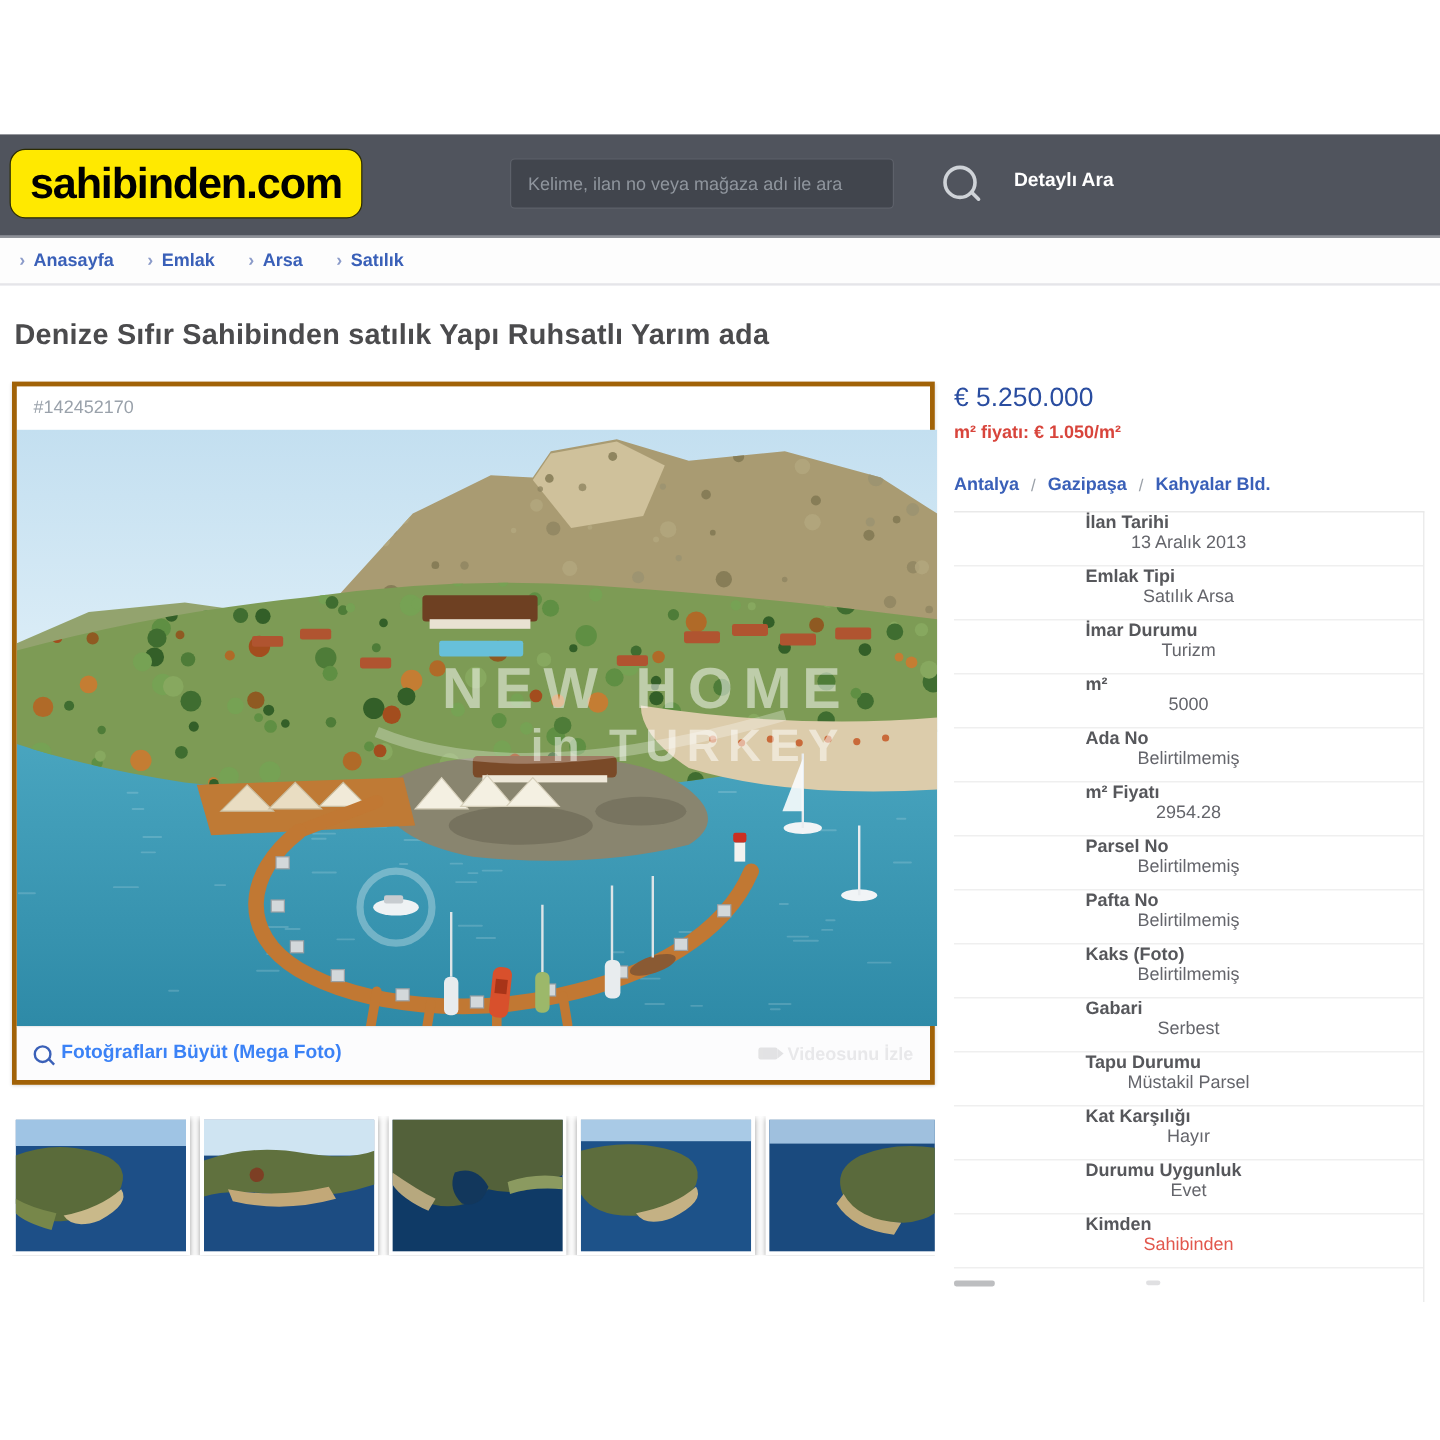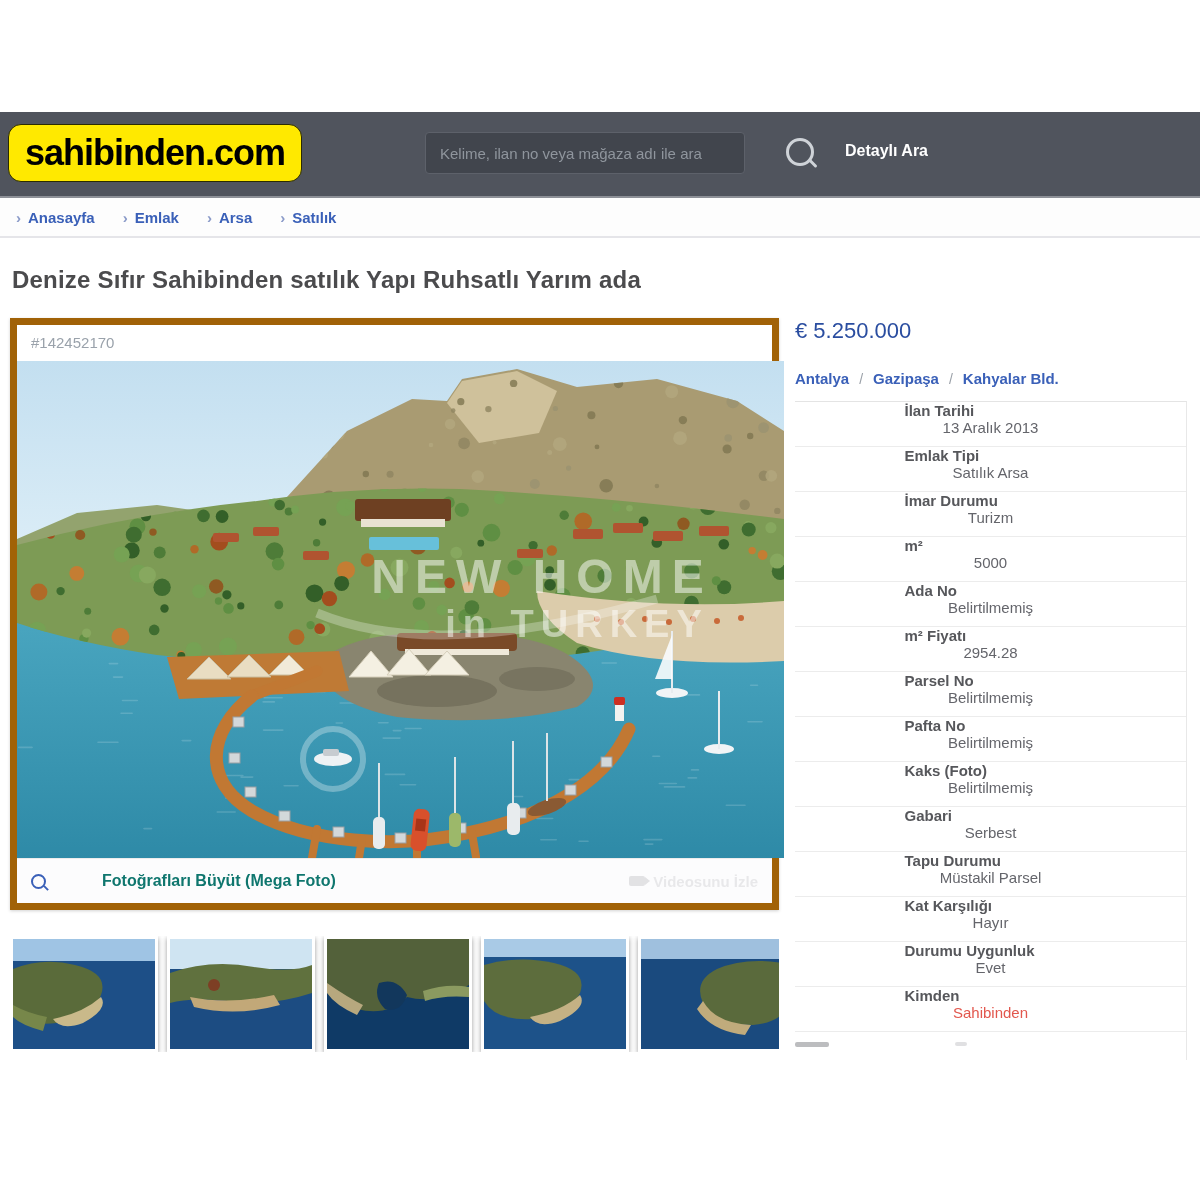--- a/index.html
+++ b/index.html
@@ -27,28 +27,28 @@
   
   .breadcrumb{display:flex;align-items:center;gap:28px;height:38px;padding-left:16px;border-bottom:2px solid #e5e5e9;background:#fdfdfd;}
   .crumb{display:flex;align-items:center;gap:7px;cursor:pointer;}
   .crumb .arrow{color:#8b9bc9;font-size:15px;font-weight:bold;}
   .crumb .lbl{color:#3a60b8;font-size:15px;font-weight:bold;}
   
   .page-title{margin:28px 0 24px 12px;color:#4b4b4d;font-size:24px;font-weight:bold;letter-spacing:.2px;}
   
   .content{display:flex;align-items:flex-start;padding-left:10px;}
   .left-col{width:769px;flex:0 0 auto;}
-  .photo-card{border:7px solid #a16207;background:#fff;box-shadow:0 1px 3px rgba(0,0,0,.18);}
+  .photo-card{border:4px solid #a16207;background:#fff;box-shadow:0 1px 3px rgba(0,0,0,.18);}
   .photo-id{height:36px;line-height:36px;padding-left:14px;color:#9aa2ab;font-size:15px;}
   .main-render{display:block;width:767px;height:497px;cursor:pointer;}
   .photo-actions{height:44px;display:flex;align-items:center;justify-content:space-between;padding:0 14px;border-top:1px solid #ececec;background:#fcfcfd;}
   .mega-link{display:flex;align-items:center;gap:8px;cursor:pointer;}
   .mag-sm{position:relative;width:11px;height:11px;border:2px solid #3a60b8;border-radius:50%;flex:0 0 auto;}
   .mag-sm::after{content:"";position:absolute;left:10px;top:11px;width:6px;height:2px;background:#3a60b8;transform:rotate(45deg);}
-  .mega-link .lbl{color:#0f766e;font-size:16px;font-weight:bold;margin-left:48px;}
+  .mega-link .lbl{color:#3b82f6;font-size:16px;font-weight:bold;}
   .video-link{display:flex;align-items:center;gap:8px;cursor:pointer;opacity:.55;}
   .video-icon{width:16px;height:10px;background:#cdcdd0;border-radius:2px;position:relative;}
   .video-icon::after{content:"";position:absolute;right:-5px;top:1px;border-left:5px solid #cdcdd0;border-top:4px solid transparent;border-bottom:4px solid transparent;}
   .video-link .lbl{color:#d8d8db;font-size:15px;font-weight:bold;}
   
   .thumbs{display:flex;gap:9px;margin-top:26px;width:769px;overflow:hidden;}
   .thumb{flex:0 0 auto;border:3px solid #fff;box-shadow:0 2px 5px rgba(0,0,0,.4);line-height:0;cursor:pointer;}
   .thumb svg{display:block;}
   
   .right-col{margin-left:16px;width:392px;flex:0 0 auto;}
@@ -549,20 +549,21 @@
           <rect width="142" height="20" fill="#9fc0de"></rect>
           <path d="M142,24 Q104,18 76,30 Q52,42 62,64 Q74,86 112,86 Q134,84 142,74 Z" fill="#5a6a3c"></path>
           <path d="M62,62 Q74,84 110,86 L104,96 Q70,92 56,70 Z" fill="#c0ab7c"></path>
         </svg>
       </div>
     </div>
   </div>
 
   <div class="right-col">
     <div class="price">€ 5.250.000</div>
+    <div class="price-m2">m² fiyatı: € 1.050/m²</div>
 
     <div class="location">
       <span class="loc">Antalya</span>
       <span class="sep">/</span>
       <span class="loc">Gazipaşa</span>
       <span class="sep">/</span>
       <span class="loc">Kahyalar Bld.</span>
     </div>
 
     <div class="details-box">

